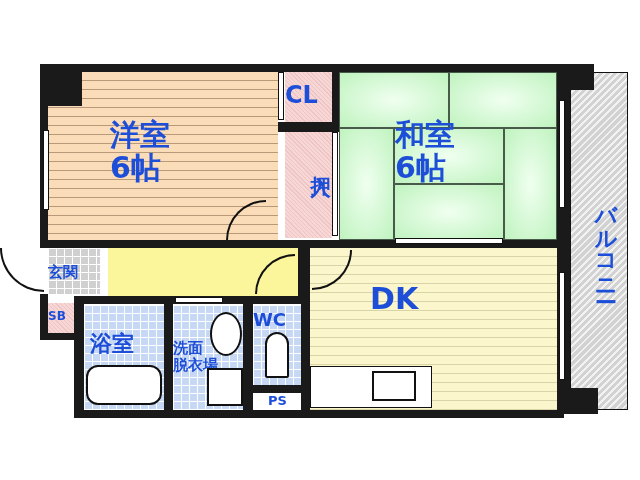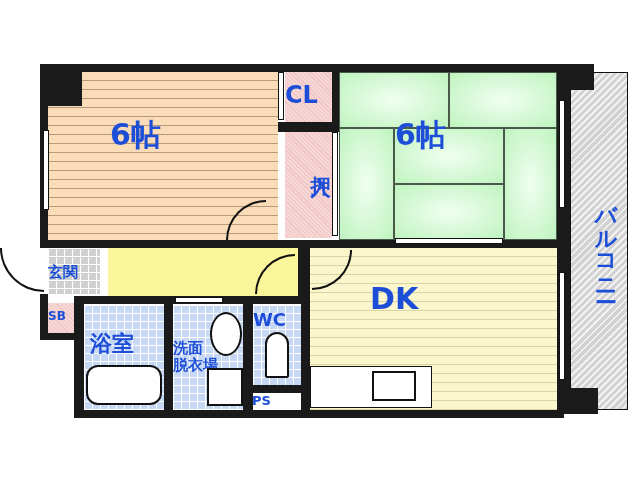--- a/index.html
+++ b/index.html
@@ -42,40 +42,42 @@
   .door-arc { position:absolute; border:2px solid #111; box-sizing:border-box; }
 </style>
 </head>
 <body>
 
 <div class="abs" style="left:0;top:0;width:640px;height:480px;">
 
   <div class="abs flooring-wood" style="left:48px;top:72px;width:230px;height:168px;"></div>
   <div class="wall" style="left:48px;top:72px;width:34px;height:34px;"></div>
   <div class="label" style="left:110px;top:118px;width:100px;font-size:30px;">
+    <div>洋室</div>
     <div>6帖</div>
   </div>
 
   <div class="abs pink-hatch" style="left:285px;top:72px;width:47px;height:50px;"></div>
   <div class="label" style="left:285px;top:82px;width:47px;font-size:24px;">CL</div>
   <div class="window" style="left:278px;top:72px;width:6px;height:48px;"></div>
 
   <div class="abs pink-hatch" style="left:285px;top:132px;width:47px;height:106px;"></div>
   <div class="label" style="left:285px;top:160px;width:47px;font-size:20px;writing-mode:vertical-rl;height:60px;">押入</div>
   <div class="window" style="left:332px;top:132px;width:6px;height:104px;"></div>
 
   <div class="abs" style="left:339px;top:72px;width:218px;height:168px;background:#bff3bf;">
     <div class="tatami" style="left:0;top:0;width:110px;height:56px;"></div>
     <div class="tatami" style="left:110px;top:0;width:108px;height:56px;"></div>
     <div class="tatami" style="left:0;top:56px;width:55px;height:112px;"></div>
     <div class="tatami" style="left:55px;top:56px;width:110px;height:56px;"></div>
     <div class="tatami" style="left:55px;top:112px;width:110px;height:56px;"></div>
     <div class="tatami" style="left:165px;top:56px;width:53px;height:112px;"></div>
   </div>
   <div class="label" style="left:395px;top:118px;width:100px;font-size:30px;">
+    <div>和室</div>
     <div>6帖</div>
   </div>
 
   <div class="abs balcony-hatch" style="left:570px;top:72px;width:58px;height:338px;border:1px solid #111;"></div>
   <div class="label" style="left:582px;top:190px;width:36px;font-size:22px;writing-mode:vertical-rl;height:120px;">バルコニー</div>
 
   <div class="abs" style="left:108px;top:248px;width:190px;height:48px;background:#fbf59c;"></div>
 
   <div class="abs tile-grey" style="left:48px;top:248px;width:52px;height:46px;"></div>
   <div class="label" style="left:48px;top:264px;width:52px;font-size:15px;">玄関</div>
@@ -94,21 +96,21 @@
     <div>脱衣場</div>
   </div>
   <div class="abs" style="left:210px;top:312px;width:32px;height:44px;border:2px solid #111;border-radius:50%;background:#fff;"></div>
   <div class="abs" style="left:207px;top:368px;width:36px;height:38px;border:2px solid #111;background:#fff;"></div>
 
   <div class="abs tile-blue" style="left:253px;top:305px;width:48px;height:80px;"></div>
   <div class="label" style="left:253px;top:310px;width:28px;font-size:18px;">WC</div>
   <div class="abs" style="left:265px;top:332px;width:24px;height:46px;border:2px solid #111;border-radius:12px 12px 2px 2px;background:#fff;"></div>
 
   <div class="abs" style="left:253px;top:393px;width:48px;height:17px;background:#fff;"></div>
-  <div class="label" style="left:252px;top:394px;width:48px;font-size:13px;">PS</div>
+  <div class="label" style="left:268px;top:394px;width:48px;font-size:13px;">PS</div>
 
   <div class="abs flooring-dk" style="left:310px;top:248px;width:248px;height:162px;"></div>
   <div class="label" style="left:370px;top:282px;width:130px;font-size:30px;">
     <div>DK</div>
   </div>
   <div class="abs" style="left:310px;top:366px;width:122px;height:42px;border:1px solid #111;background:#fff;"></div>
   <div class="abs" style="left:372px;top:371px;width:44px;height:30px;border:2px solid #111;background:#fff;"></div>
 
   <div class="wall" style="left:40px;top:64px;width:530px;height:8px;"></div>
   <div class="wall" style="left:40px;top:64px;width:8px;height:180px;"></div>

